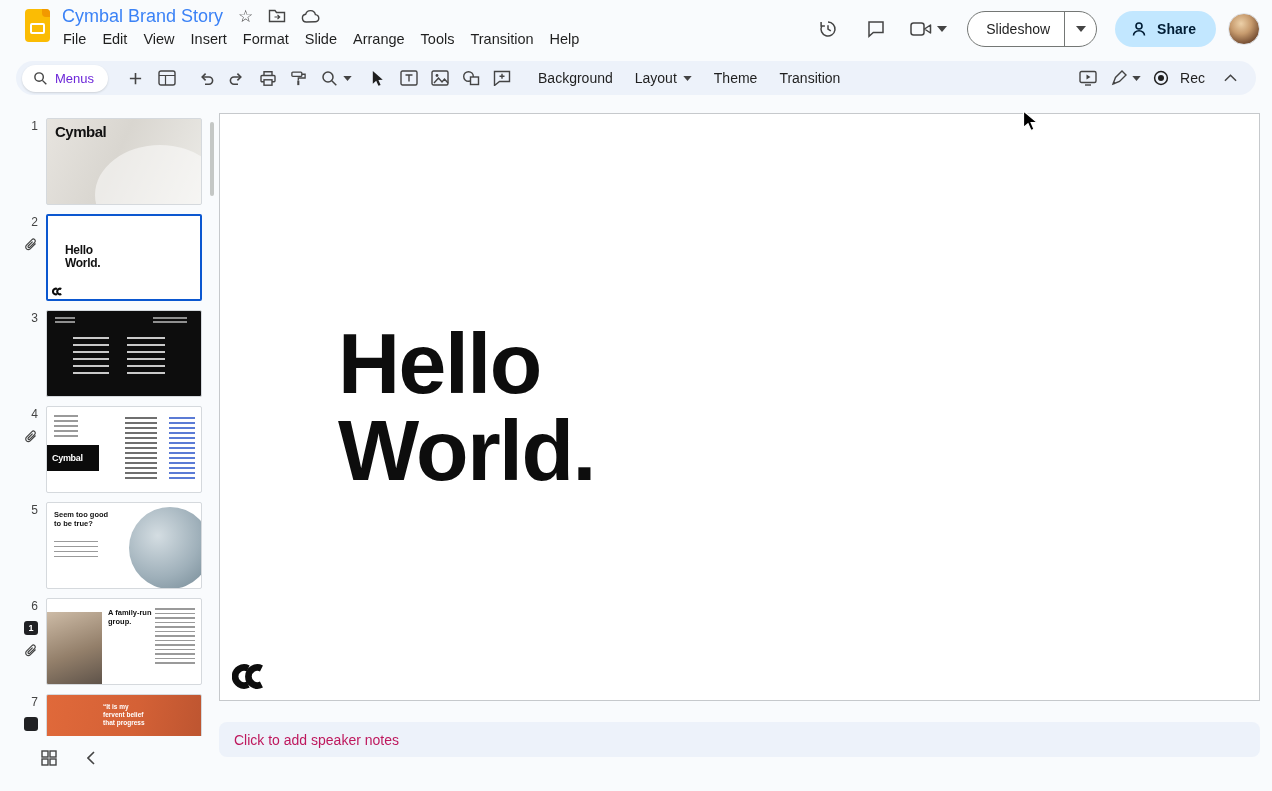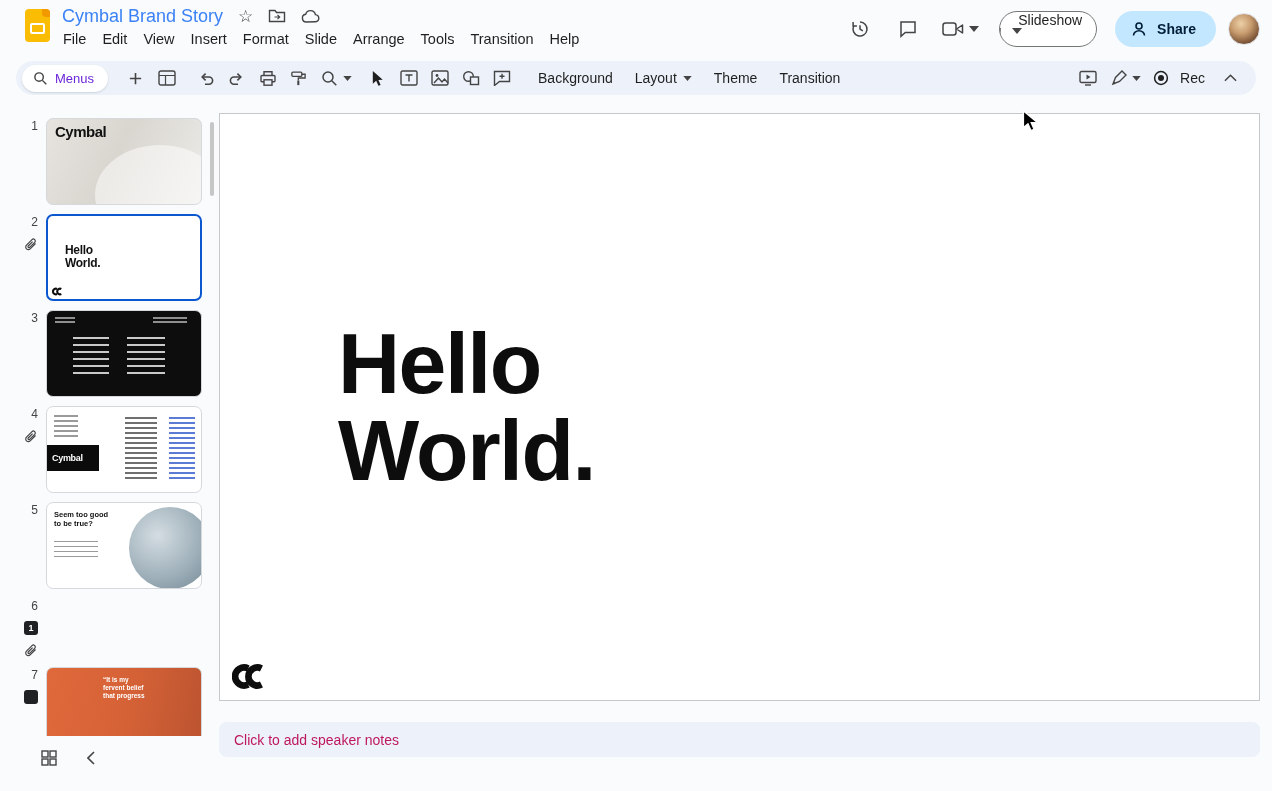--- a/index.html
+++ b/index.html
@@ -20,21 +20,21 @@
   .app-icon .fold { position:absolute; right:0; top:0; width:8px; height:8px; background:#f29900; border-radius:0 4px 0 4px; }
   .app-icon .page { position:absolute; left:5px; top:14px; width:15px; height:11px; border:2.5px solid #fff; border-radius:2px; }
   .title-row { position:absolute; left:62px; top:4px; display:flex; align-items:center; gap:15px; height:24px; }
   .doc-title { font-size:18px; color:#3b82f6; }
   .t-ic { color:#444; font-size:17px; line-height:1; display:flex; align-items:center; }
   .menubar { position:absolute; left:55px; top:28px; display:flex; }
   .menu-item { font-size:14.5px; padding:3px 8px; border-radius:4px; color:#1f1f1f; cursor:default; }
   .topbar-right { position:absolute; right:12px; top:10px; display:flex; align-items:center; gap:12px; height:38px; }
   .round-btn { width:36px; height:36px; border-radius:50%; display:flex; align-items:center; justify-content:center; }
   .cam-group { display:flex; align-items:center; gap:5px; padding:0 4px; }
-  .slideshow-btn { display:flex; align-items:stretch; height:36px; border:1px solid #747775; border-radius:18px; background:#fff; overflow:hidden; margin-left:4px;flex-direction:column; }
+  .slideshow-btn { display:flex; align-items:stretch; height:36px; border:1px solid #747775; border-radius:18px; background:#fff; overflow:hidden; margin-left:4px; }
   .slideshow-main { padding:0 14px 0 18px; font-size:14px; display:flex; align-items:center; color:#1f1f1f; }
   .slideshow-caret { width:32px; display:flex; align-items:center; justify-content:center; border-left:1px solid #747775; }
   .share-btn { display:flex; align-items:center; gap:9px; height:36px; padding:0 20px 0 15px; background:#c2e7ff; border:none; border-radius:18px; color:#001d35; font-size:14px; font-weight:bold; margin-left:6px; }
   .avatar { width:32px; height:32px; border-radius:50%; background:radial-gradient(circle at 40% 32%, #ecd0a8 0%, #c79b6e 38%, #7d5538 72%, #4c3421 100%); border:1px solid #e0e4ea; }
 
   
   .toolbar { position:absolute; left:16px; right:16px; top:61px; height:34px; background:#edf2fa; border-radius:17px; display:flex; align-items:center; padding:0 10px 0 6px; }
   .menus-pill { height:27px; background:#fff; border:none; border-radius:14px; display:flex; align-items:center; gap:7px; padding:0 14px 0 11px; font-size:13px; color:#6d28d9; box-shadow:0 1px 2px rgba(60,64,67,.18); margin-right:12px; font-family:inherit; }
   .tb-btn { min-width:27px; height:27px; display:flex; align-items:center; justify-content:center; border:none; background:transparent; border-radius:6px; color:#444; margin:0 2px; }
   .tb-caret { margin:0 2px 0 -2px; display:flex; align-items:center; }
@@ -44,21 +44,21 @@
   .rec-btn { display:flex; align-items:center; gap:11px; font-size:14px; color:#1f1f1f; background:transparent; border:none; padding:0 10px; height:27px; font-family:inherit; }
 
   
   .filmstrip { position:absolute; left:16px; top:118px; width:198px; height:618px; overflow:hidden; }
   .strip-scrollbar { position:absolute; right:0; top:4px; width:4px; height:74px; background:#c4c7c5; border-radius:2px; }
   .strip-row { display:flex; margin-bottom:9px; }
   .gutter { width:30px; flex:none; display:flex; flex-direction:column; align-items:flex-end; padding:1px 8px 0 0; gap:8px; }
   .slide-num { font-size:12px; color:#444; }
   .clip-ic { color:#444; }
   .num-badge { width:14px; height:14px; background:#202124; color:#fff; font-size:9px; font-weight:bold; border-radius:3px; display:flex; align-items:center; justify-content:center; }
-  .thumb { width:156px; height:87px; background:#fff; border:1px solid #d5d9dd; border-radius:7px; position:relative; overflow:hidden; flex:none;padding-left:48px; }
+  .thumb { width:156px; height:87px; background:#fff; border:1px solid #d5d9dd; border-radius:2px; position:relative; overflow:hidden; flex:none;padding-left:48px; }
   .thumb.selected { border:2px solid #0b57d0; }
   
   .t1 { background:linear-gradient(115deg,#e7e4df 0%,#d9d6d0 45%,#ecebe7 100%); }
   .t1::after { content:""; position:absolute; right:-24px; top:26px; width:130px; height:100px; border-radius:50%; background:rgba(255,255,255,.5); }
   .t1-title { position:absolute; left:8px; top:4px; font-size:15px; font-weight:bold; letter-spacing:-0.5px; color:#111; z-index:1; }
   
   .t2-text { position:absolute; left:17px; top:28px; font-size:12px; font-weight:bold; line-height:12.5px; letter-spacing:-0.3px; color:#111; }
   .t2-logo { position:absolute; left:4px; bottom:3px; }
   
   .t3 { background:#0d0d0d; }
@@ -385,20 +385,26 @@
   <div class="strip-row">
     <div class="gutter">
       <span class="slide-num">6</span>
       <span class="num-badge">1</span>
       <span class="clip-ic">
         <svg width="14" height="15" viewBox="0 0 14 15">
             <path d="M11.5 6.5 L6.2 11.8 a2.6 2.6 0 0 1 -3.7 -3.7 L8 2.6 a1.9 1.9 0 0 1 2.7 2.7 L5.6 10.4 a1 1 0 0 1 -1.4 -1.4 L8.6 4.6" fill="none" stroke="#444" stroke-width="1.2"></path>
           </svg>
       </span>
     </div>
+    <div class="thumb t6">
+      <div class="photo"></div>
+      <span class="t6-heading pre">A family-run
+group.</span>
+      <div class="col"></div>
+    </div>
   </div>
 
   <div class="strip-row">
     <div class="gutter">
       <span class="slide-num">7</span>
       <span class="num-badge"></span>
     </div>
     <div class="thumb t7">
       <span class="t7-quote pre">“It is my
 fervent belief

